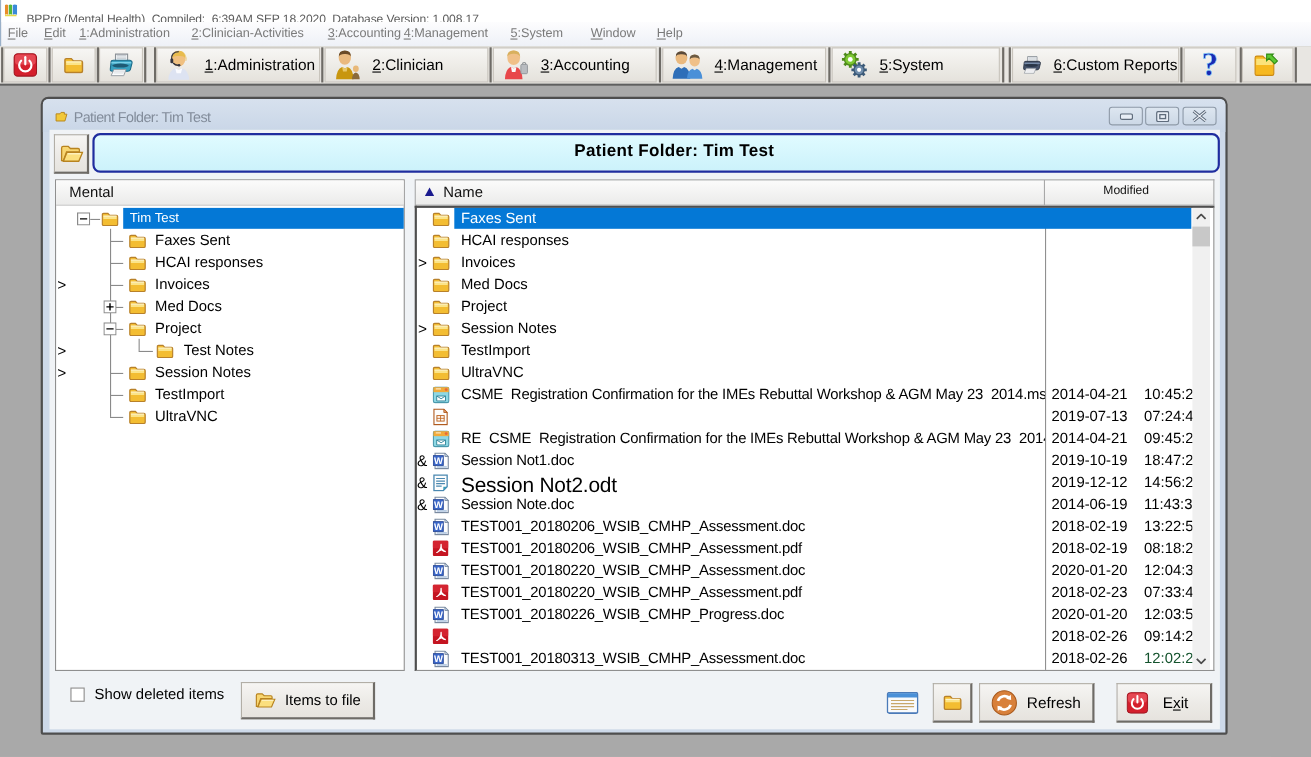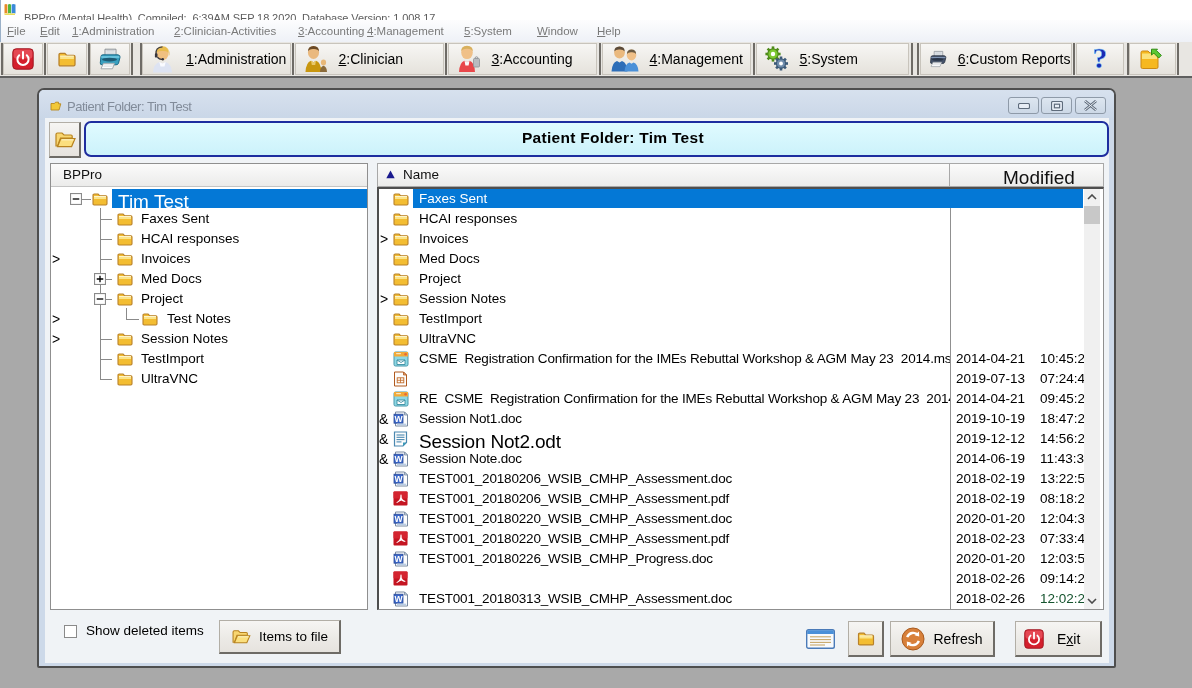--- a/index.html
+++ b/index.html
@@ -201,21 +201,21 @@
 <path d="M2 3.5 Q2 2 3.5 2 L8 2 L10 4 L17 4 Q18.2 4 18.2 5.2 L18.2 7 L6.5 7 L3.6 15 L2 15 Z" fill="#f8d671" stroke="#b8831f" stroke-width="1.2"></path>
 <path d="M6.8 7.6 L21 7.6 L17.6 15.6 L3.6 15.6 Z" fill="#fbdf7e" stroke="#b8831f" stroke-width="1.2"></path>
 <path d="M7.6 8.8 L19.6 8.8" stroke="#fdf0bc" stroke-width="1.3"></path>
 </svg>
     </div>
 <div class="abs" style="left:84px;top:121px;width:1025px;height:36px;background:linear-gradient(180deg,#e0fbff,#ccf2fb);border:2px solid #1e2d9f;border-radius:7px"></div>
 <div class="abs" style="left:522px;top:129px;font-size:15.5px;letter-spacing:0.28px;font-weight:bold;color:#000">Patient Folder: Tim Test</div>
 
 <div class="abs" style="left:50px;top:163px;width:318px;height:447px;background:#ffffff;border:1px solid #8f8f8f"></div>
 <div class="abs" style="left:51px;top:164px;width:316px;height:23px;background:linear-gradient(180deg,#fbfbfb,#ebebea);border-bottom:1px solid #c4c4c4"></div>
-<div class="abs" style="left:63px;top:167px;font-size:13.5px;color:#111">BPPro</div>
+<div class="abs" style="left:63px;top:167px;font-size:13.5px;color:#111">Mental</div>
 
 <div class="abs" style="left:100px;top:208px;width:1px;height:171px;background:#8a8a8a"></div>
 <div class="abs" style="left:100px;top:219px;width:12px;height:1px;background:#8a8a8a"></div>
 <div class="abs" style="left:100px;top:239px;width:12px;height:1px;background:#8a8a8a"></div>
 <div class="abs" style="left:100px;top:259px;width:12px;height:1px;background:#8a8a8a"></div>
 <div class="abs" style="left:100px;top:279px;width:12px;height:1px;background:#8a8a8a"></div>
 <div class="abs" style="left:100px;top:299px;width:12px;height:1px;background:#8a8a8a"></div>
 <div class="abs" style="left:100px;top:339px;width:12px;height:1px;background:#8a8a8a"></div>
 <div class="abs" style="left:100px;top:359px;width:12px;height:1px;background:#8a8a8a"></div>
 <div class="abs" style="left:100px;top:379px;width:12px;height:1px;background:#8a8a8a"></div>
@@ -229,21 +229,21 @@
         <path d="M2.5 5.5 h6" stroke="#000" stroke-width="1.2"></path>
       </svg>
     </div>
 <div class="abs" style="left:92px;top:192px">
       <svg width="16" height="14" viewBox="0 0 16 14" style="display:block">
 <path d="M1 3.2 Q1 2 2.2 2 L6.1 2 L7.8 3.8 L13.8 3.8 Q15 3.8 15 5 L15 11.8 Q15 13 13.8 13 L2.2 13 Q1 13 1 11.8 Z" fill="#f3bd32" stroke="#b8812a" stroke-width="1.1"></path>
 <path d="M2 4.6 L14 4.6 L14 7 L2 7 Z" fill="#fbe489"></path>
 <path d="M2 4.5 h12" stroke="#fdf3c9" stroke-width="1"></path>
 </svg>
     </div>
-<div class="abs" style="left:118px;top:191px;font-size:19px;color:#fff">Tim Test</div>
+<div class="abs" style="left:118px;top:191px;font-size:12px;color:#fff">Tim Test</div>
 <div class="abs" style="left:117px;top:212px">
       <svg width="16" height="14" viewBox="0 0 16 14" style="display:block">
 <path d="M1 3.2 Q1 2 2.2 2 L6.1 2 L7.8 3.8 L13.8 3.8 Q15 3.8 15 5 L15 11.8 Q15 13 13.8 13 L2.2 13 Q1 13 1 11.8 Z" fill="#f3bd32" stroke="#b8812a" stroke-width="1.1"></path>
 <path d="M2 4.6 L14 4.6 L14 7 L2 7 Z" fill="#fbe489"></path>
 <path d="M2 4.5 h12" stroke="#fdf3c9" stroke-width="1"></path>
 </svg>
     </div>
 <div class="abs" style="left:141px;top:211px;font-size:13.5px;color:#000">Faxes Sent</div>
 <div class="abs" style="left:117px;top:232px">
       <svg width="16" height="14" viewBox="0 0 16 14" style="display:block">
@@ -325,21 +325,21 @@
 <div class="abs" style="left:52px;top:311px;font-size:14px;color:#000">&gt;</div>
 <div class="abs" style="left:52px;top:331px;font-size:14px;color:#000">&gt;</div>
 <div class="abs" style="left:377px;top:163px;width:573px;height:24px;background:linear-gradient(180deg,#fbfbfb,#ebebea);border:1px solid #a8a8a8"></div>
 <div class="abs" style="left:950px;top:163px;width:154px;height:24px;background:linear-gradient(180deg,#fbfbfb,#ebebea);border:1px solid #a8a8a8;border-left:none"></div>
 <div class="abs" style="left:386px;top:170px">
       <svg width="9" height="9" viewBox="0 0 9 9" style="display:block">
         <path d="M4.5 0.5 L8.7 8.2 L0.3 8.2 Z" fill="#1a1a8e"></path>
       </svg>
     </div>
 <div class="abs" style="left:403px;top:167px;font-size:13.5px;color:#111">Name</div>
-<div class="abs" style="left:1003px;top:167px;font-size:19px;color:#111">Modified</div>
+<div class="abs" style="left:1003px;top:167px;font-size:11px;color:#111">Modified</div>
 
 <div class="abs" style="left:377px;top:187px;width:727px;height:423px;background:#ffffff;border-top:2px solid #4e4e4e;border-left:2px solid #4e4e4e;border-right:1px solid #8f8f8f;border-bottom:1px solid #8f8f8f"></div>
 <div class="abs" style="left:950px;top:189px;width:1px;height:420px;background:#909090"></div>
 <div class="abs" style="left:413px;top:189px;width:670px;height:19px;background:#0478d6"></div>
 <div class="abs" style="left:393px;top:192px">
       <svg width="16" height="14" viewBox="0 0 16 14" style="display:block">
 <path d="M1 3.2 Q1 2 2.2 2 L6.1 2 L7.8 3.8 L13.8 3.8 Q15 3.8 15 5 L15 11.8 Q15 13 13.8 13 L2.2 13 Q1 13 1 11.8 Z" fill="#f3bd32" stroke="#b8812a" stroke-width="1.1"></path>
 <path d="M2 4.6 L14 4.6 L14 7 L2 7 Z" fill="#fbe489"></path>
 <path d="M2 4.5 h12" stroke="#fdf3c9" stroke-width="1"></path>
 </svg>

